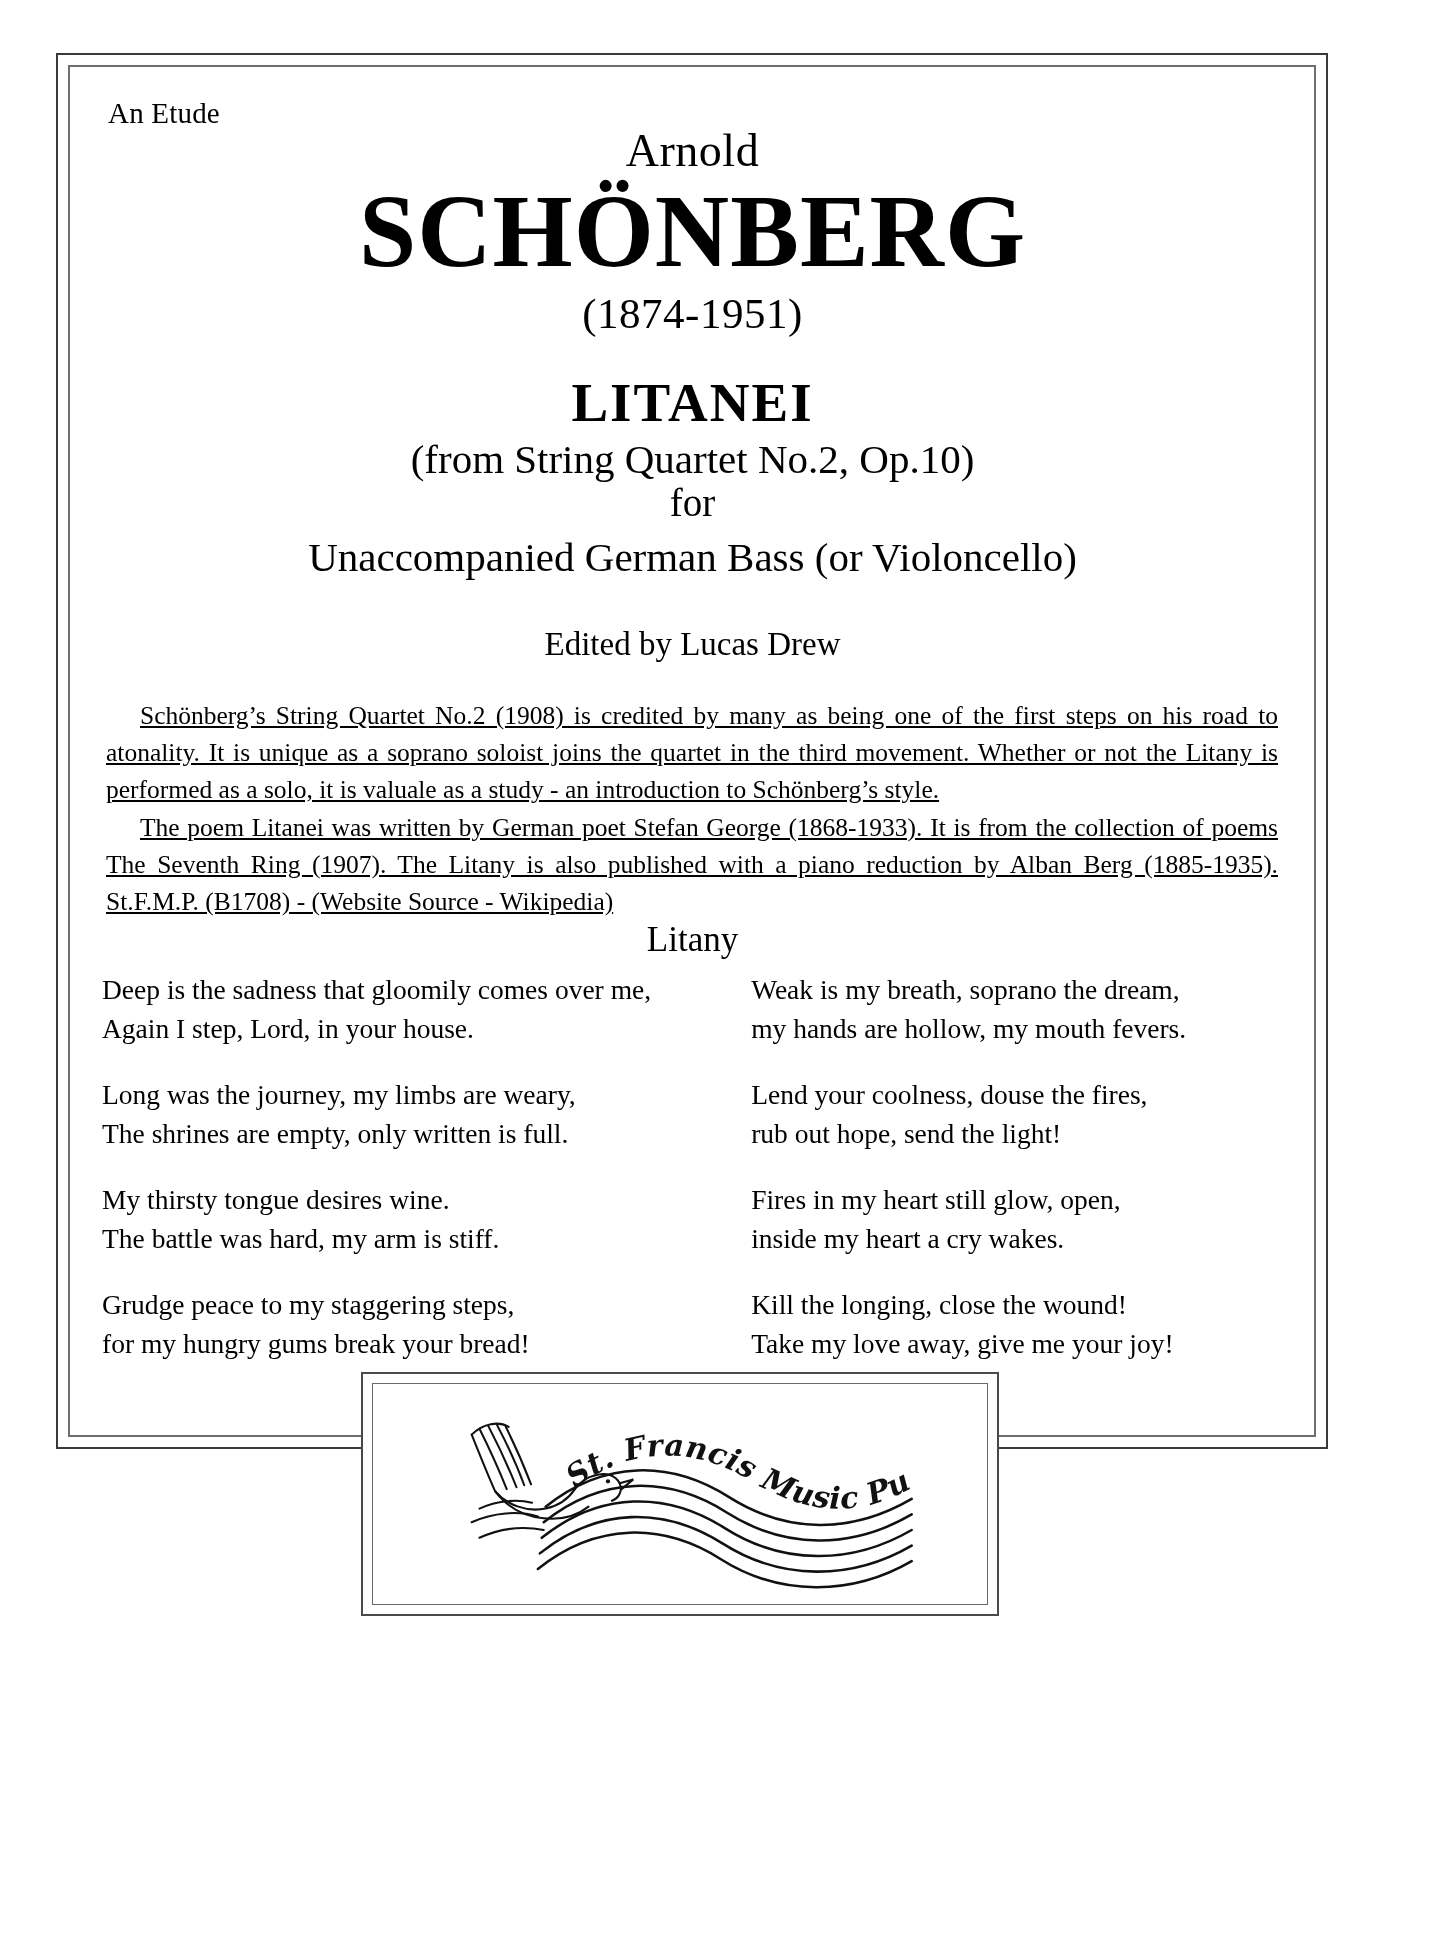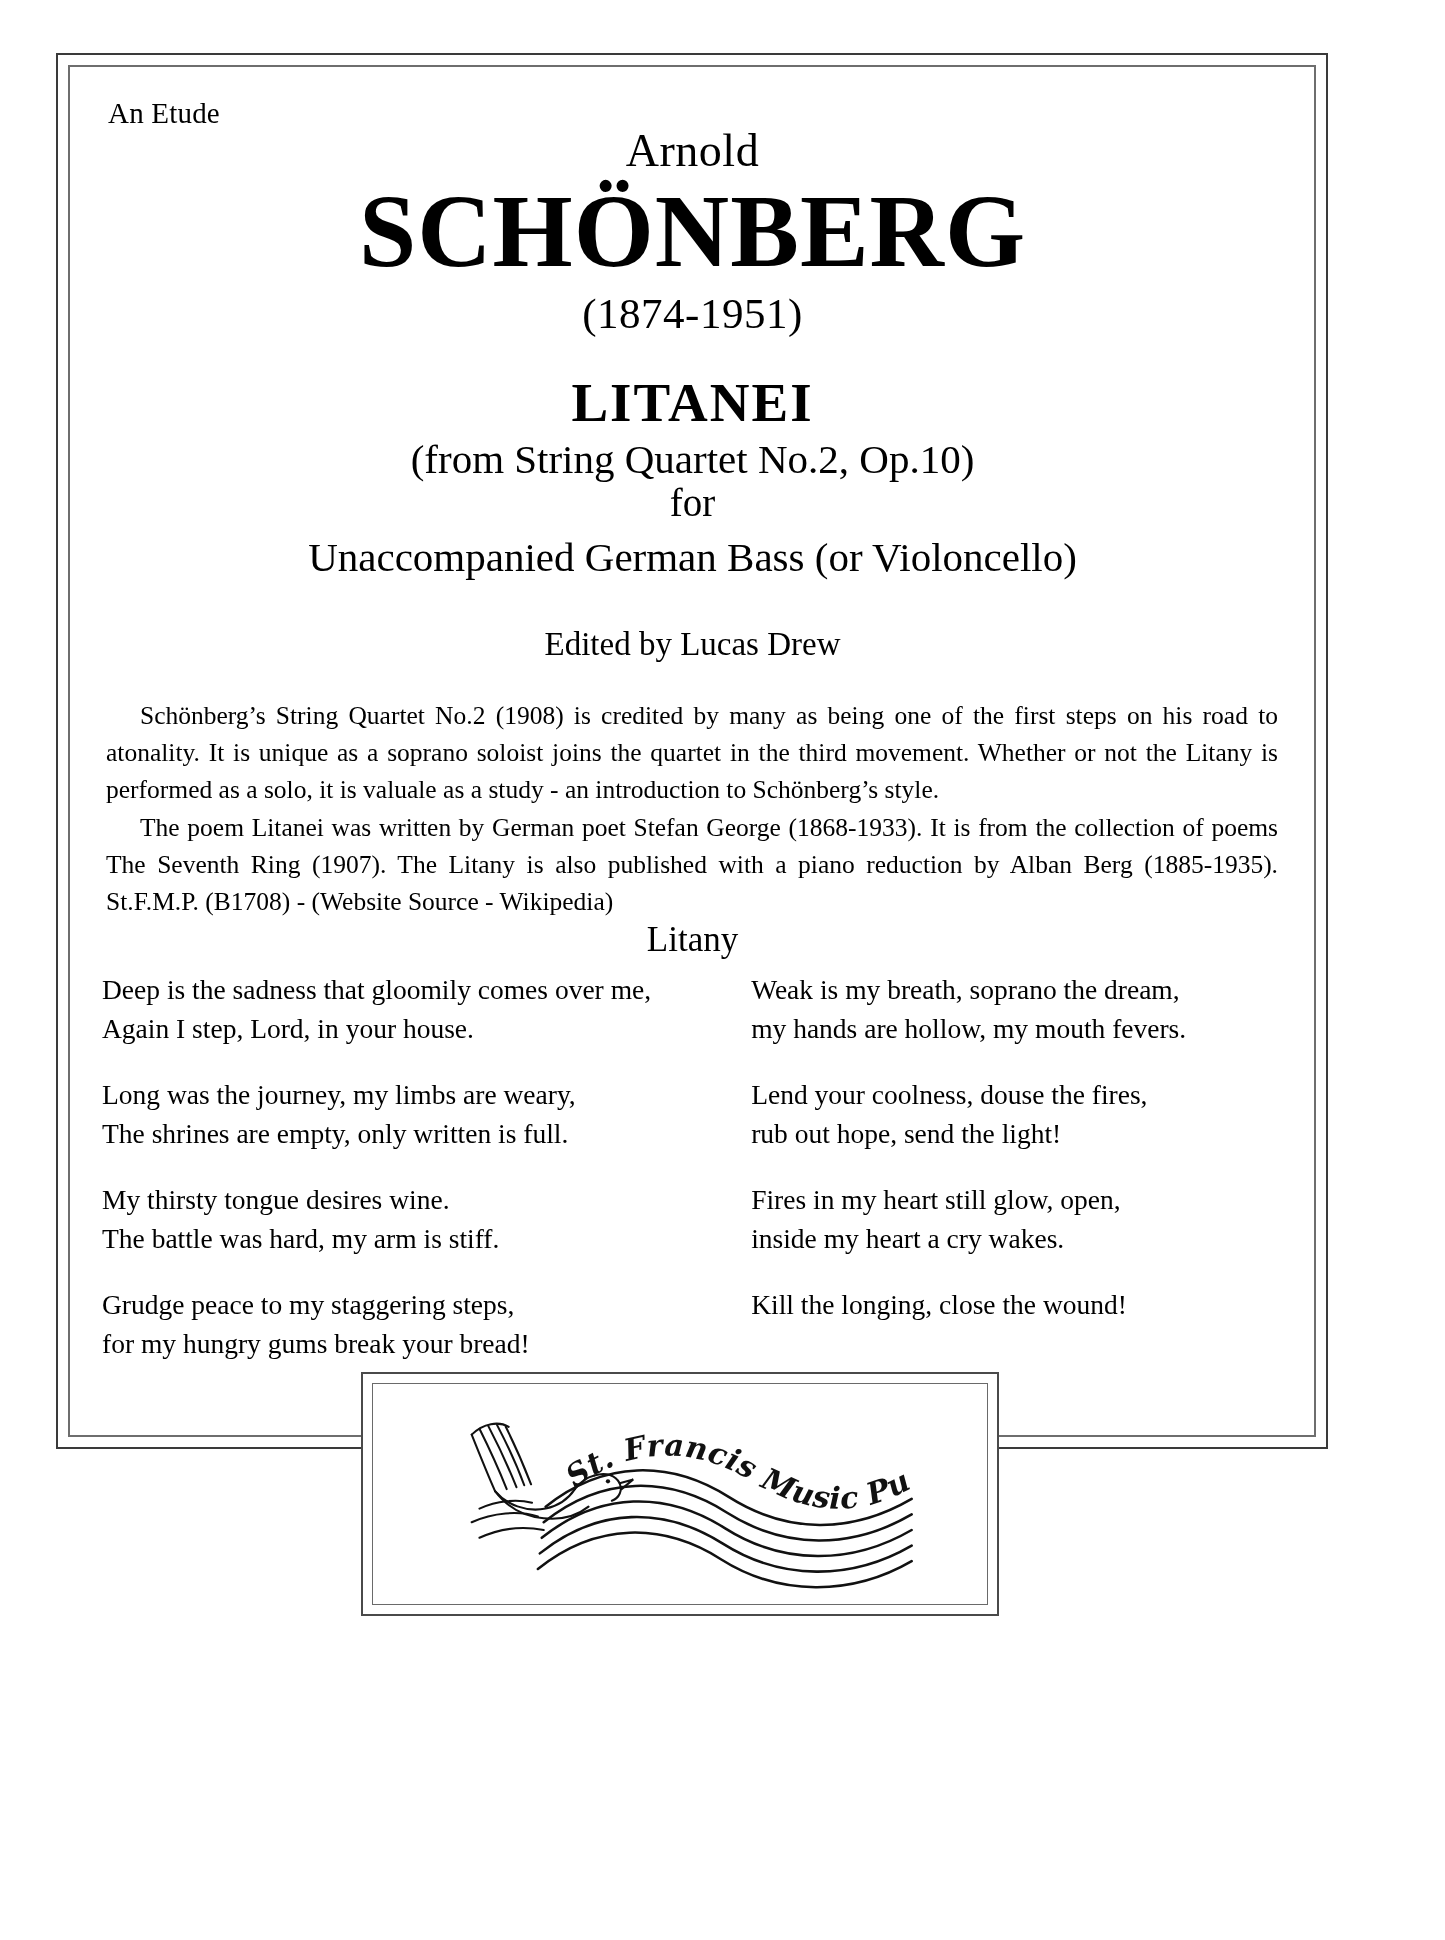--- a/index.html
+++ b/index.html
@@ -114,20 +114,21 @@
     left: 26px;
     top: 622px;
     width: 1172px;
     font-size: 25.5px;
     line-height: 1.46;
     text-align: justify;
   }
   .notes p {
     margin: 0;
     text-indent: 34px;
+    text-decoration: underline;
   }
   .notes p + p { margin-top: 0px; }
 
   
   .litany-heading {
     position: absolute;
     left: 0;
     top: 845px;
     width: 1225px;
     text-align: center;
@@ -231,20 +232,21 @@
         <div class="stanza">
           <div class="verse-line">Lend your coolness, douse the fires,</div>
           <div class="verse-line">rub out hope, send the light!</div>
         </div>
         <div class="stanza">
           <div class="verse-line">Fires in my heart still glow, open,</div>
           <div class="verse-line">inside my heart a cry wakes.</div>
         </div>
         <div class="stanza">
           <div class="verse-line">Kill the longing, close the wound!</div>
+          <div class="verse-line">Take my love away, give me your joy!</div>
         </div>
       </div>
   </div>
 
   <div class="logo-box">
     <div class="logo-box-inner">
       <svg class="logo-svg" viewBox="0 0 620 226" preserveAspectRatio="xMidYMid meet">
         <g fill="none" stroke="#111111" stroke-width="2.1" stroke-linecap="round">
 
           <path d="M96 52 C104 72 112 92 120 110"></path>

